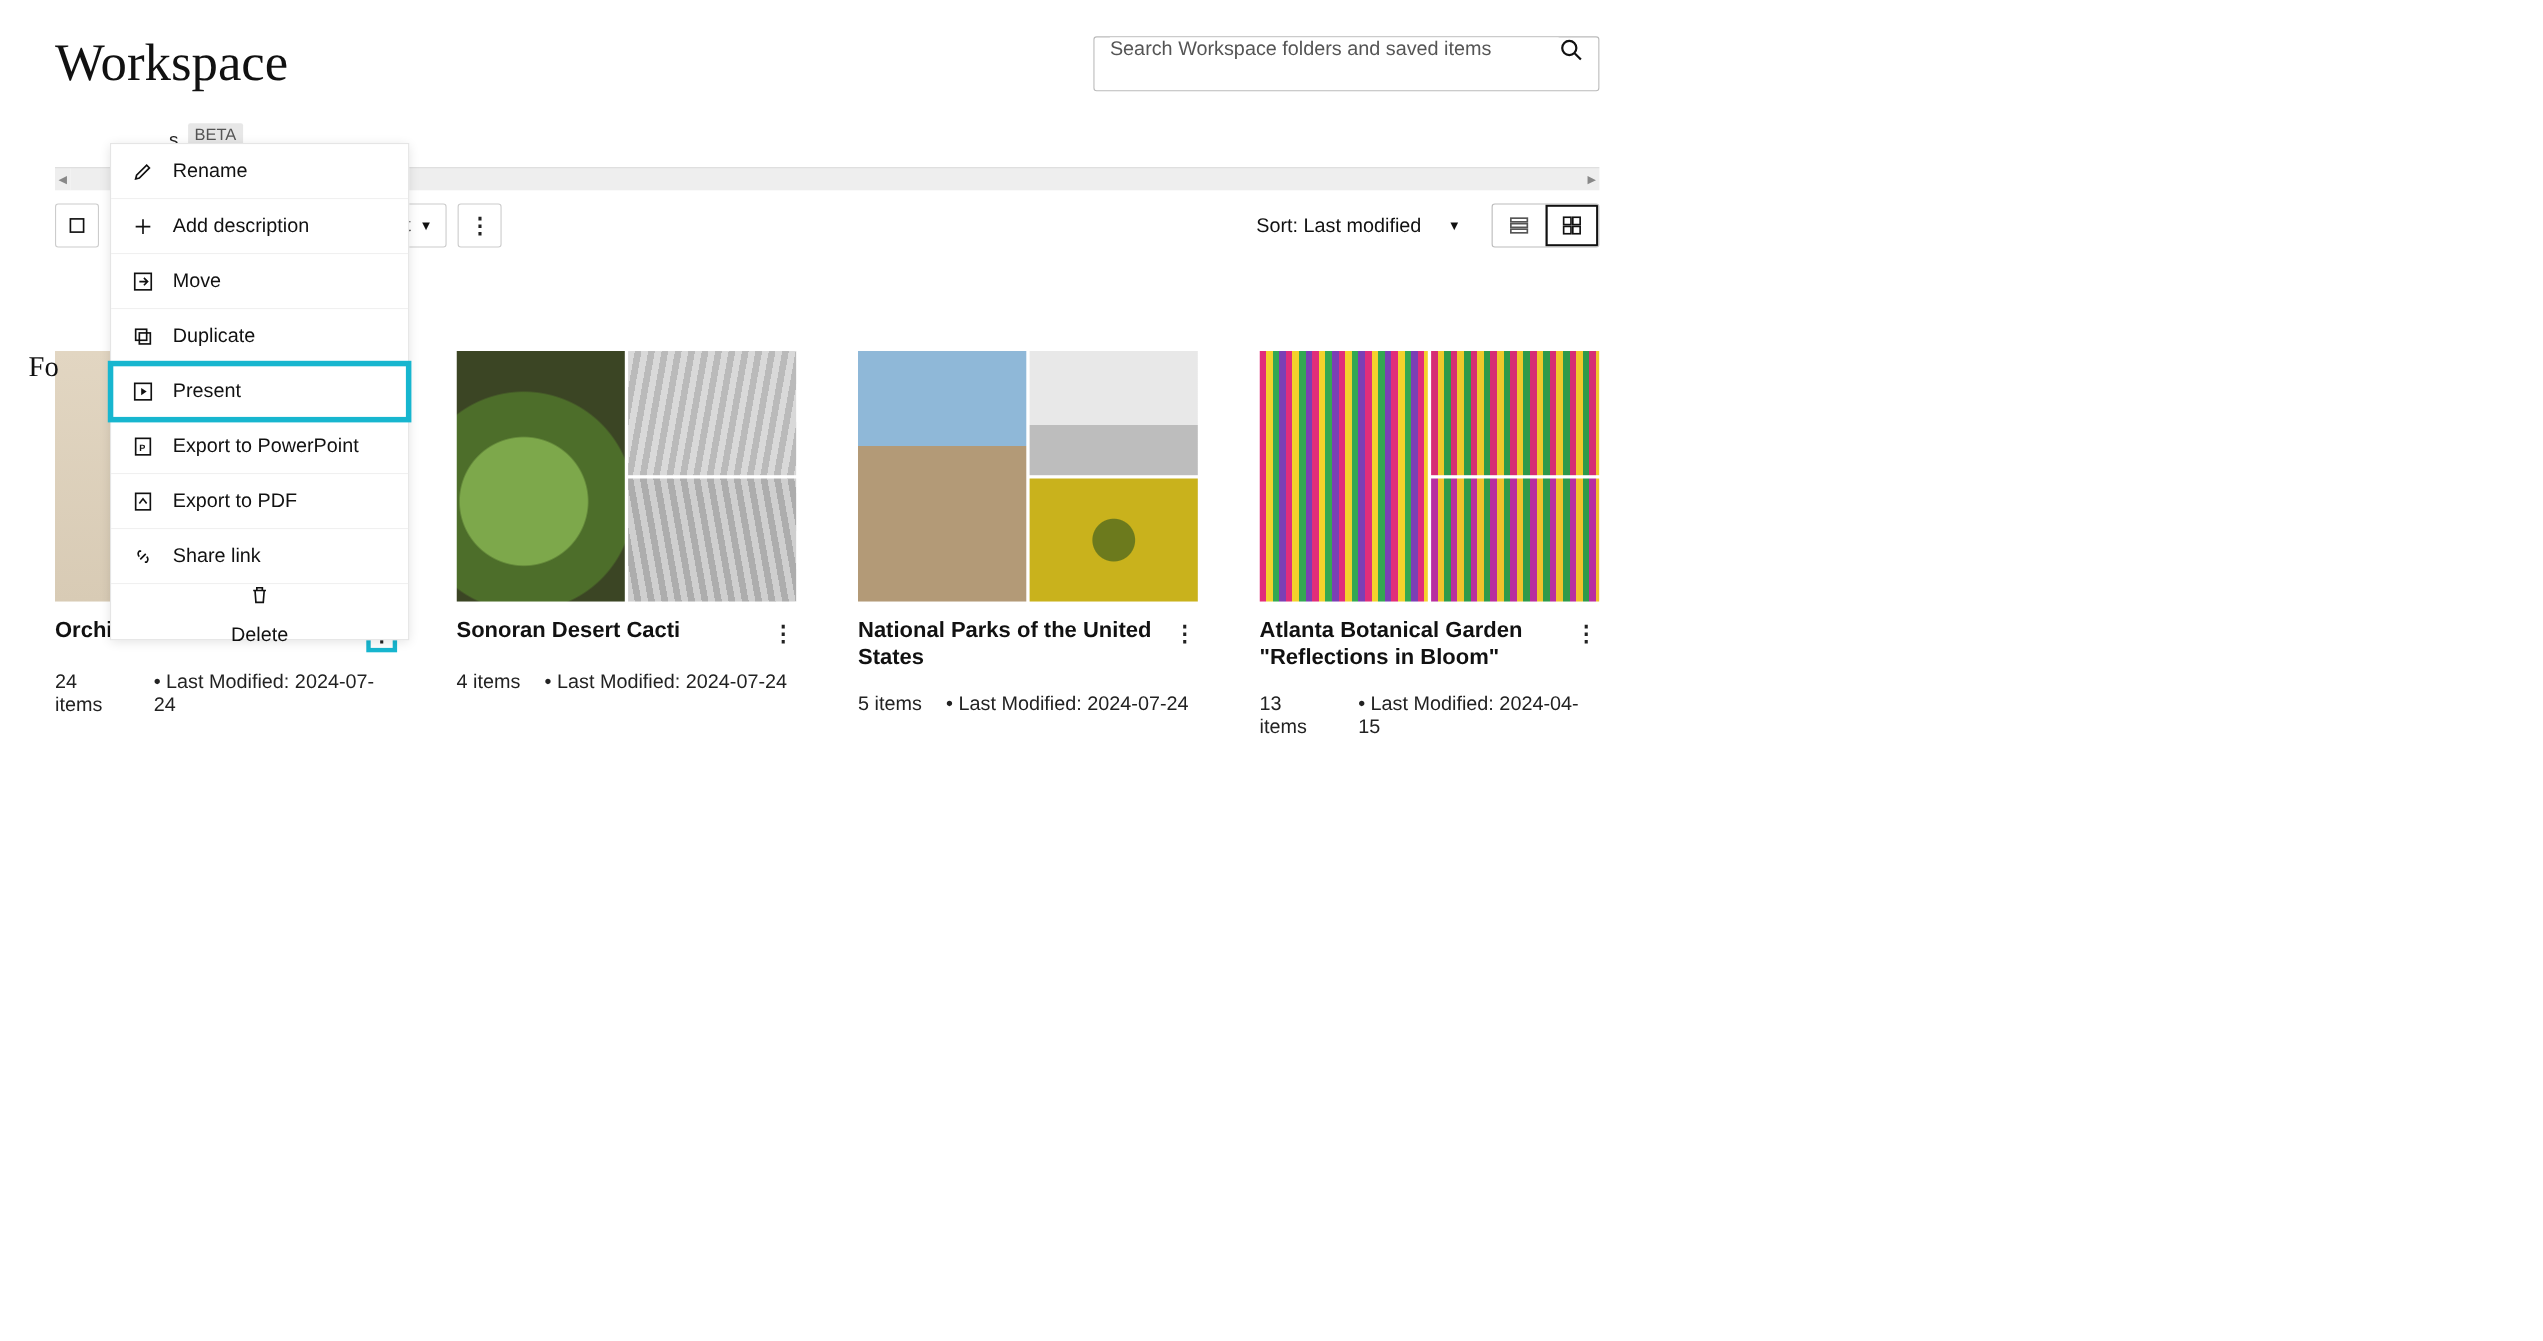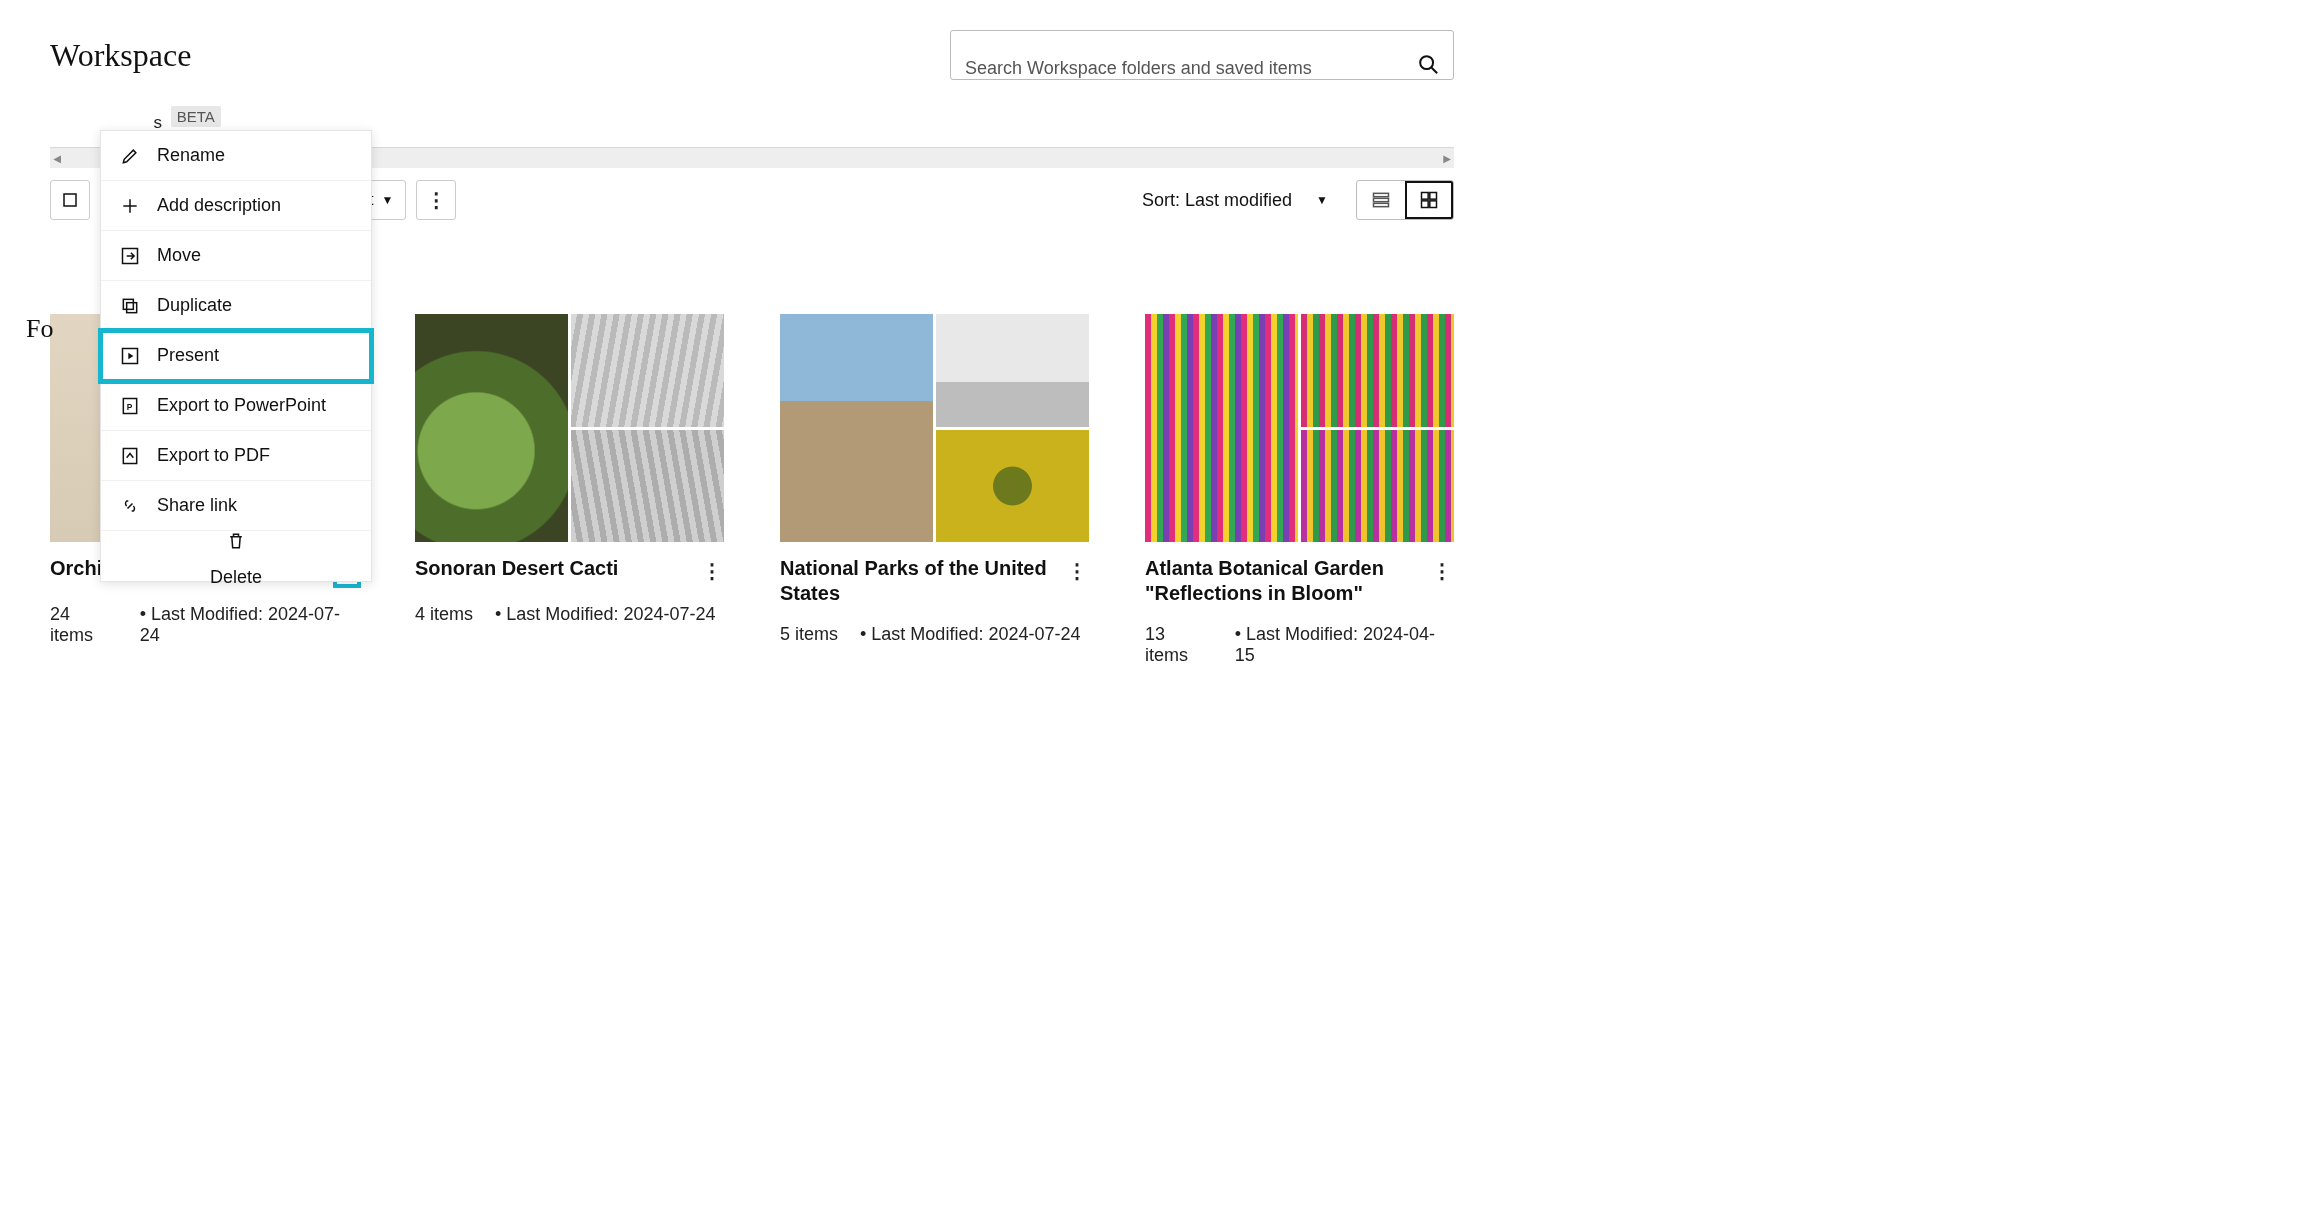--- a/index.html
+++ b/index.html
@@ -13,29 +13,29 @@
     padding: 30px 50px 40px 50px;
   }
   .topbar {
     display: flex;
     justify-content: space-between;
     align-items: center;
     margin-bottom: 28px;
   }
   .title {
     font-family: Georgia, "Times New Roman", serif;
-    font-size: 32px;
+    font-size: 48px;
     font-weight: 400;
   }
   .search-wrap {
     display: flex;
-    align-items: flex-end;
+    align-items: flex-start;
     border: 1px solid #bbb;
     border-radius: 3px;
-    width: 504px;
+    width: 460px;
     height: 50px;
     padding: 0 14px;
   }
   .search-wrap input {
     border: none;
     outline: none;
     flex: 1;
     font-size: 18px;
     color: #333;
   }

